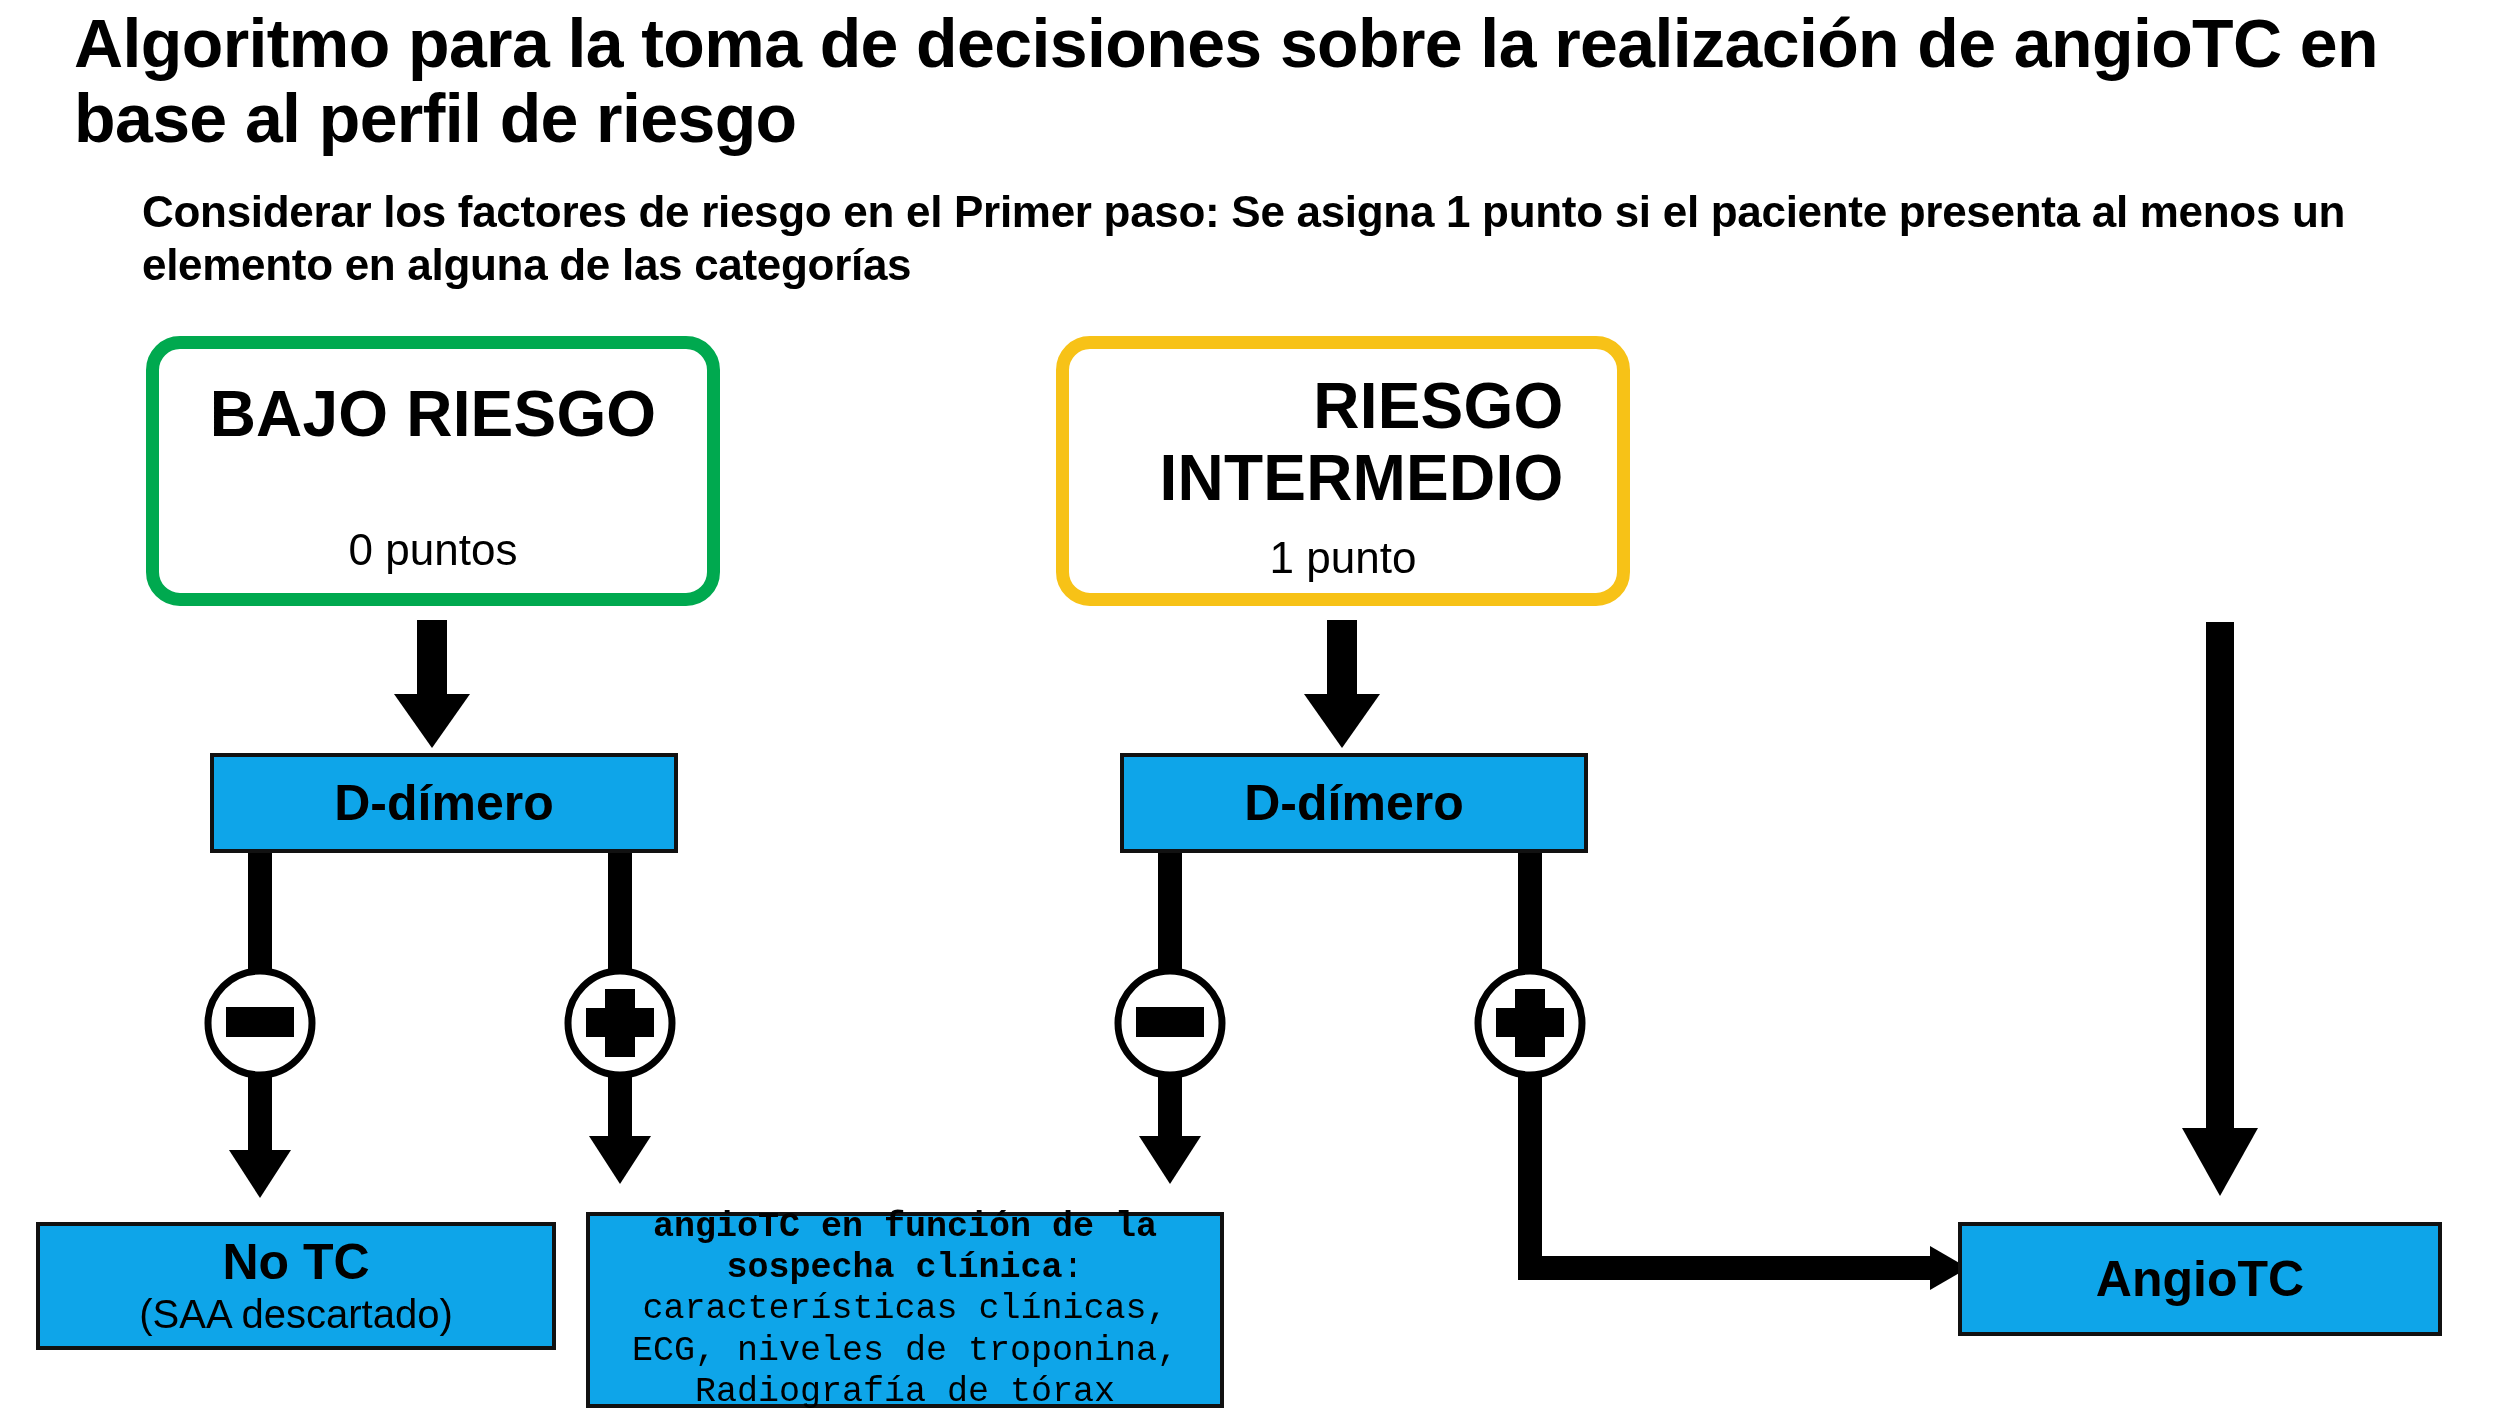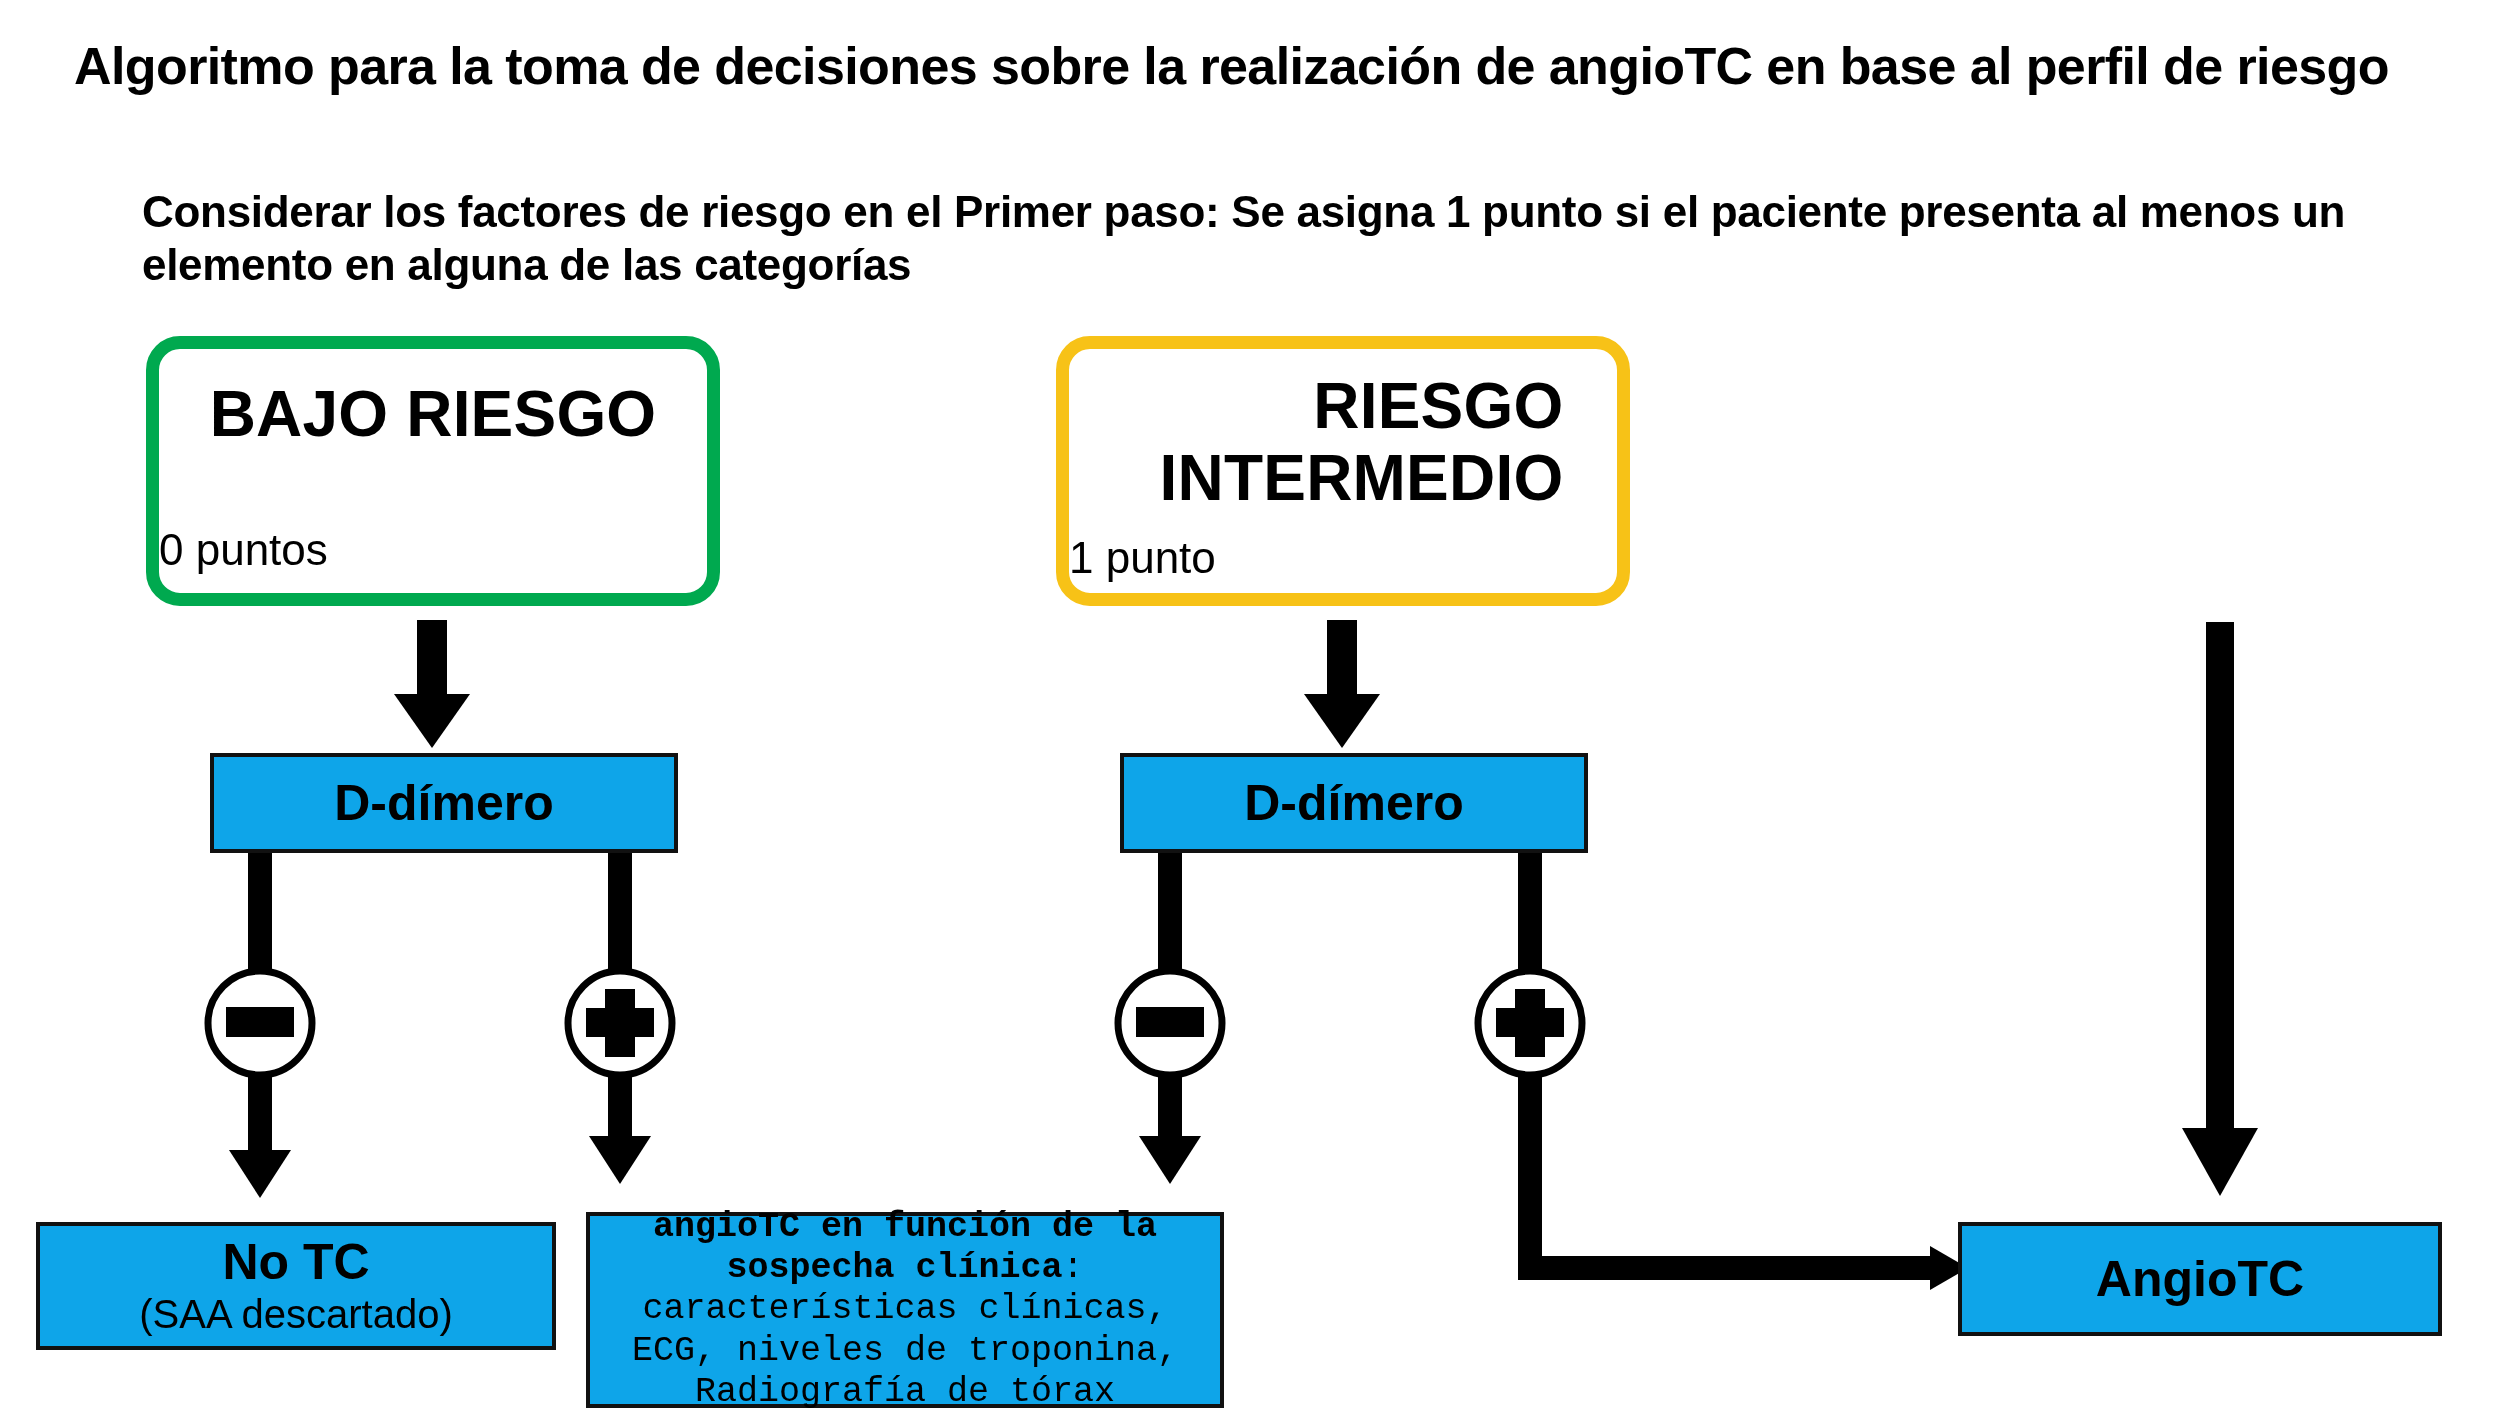--- a/index.html
+++ b/index.html
@@ -26,26 +26,25 @@
     position: absolute;
     left: 0;
     top: 0;
     width: 2508px;
   }
   .title {
     position: absolute;
     left: 74px;
     top: 6px;
     width: 2330px;
-    font-size: 52px;
+    font-size: 68px;
     font-weight: bold;
     line-height: 1.10;
     letter-spacing: -0.6px;
     white-space: pre-wrap;
-    margin-top: 32px;
   }
   .subtitle {
     position: absolute;
     left: 142px;
     top: 186px;
     width: 2330px;
     font-size: 44px;
     font-weight: bold;
     line-height: 1.20;
     letter-spacing: -0.3px;
@@ -73,21 +72,21 @@
     line-height: 1.12;
     text-align: right;
     letter-spacing: 0.2px;
     margin-top: 30px;
     white-space: pre-line;
   }
   .risk-card.interm .risk-name { margin-top: 22px; }
   .risk-points {
     font-size: 44px;
     font-weight: normal;
-    text-align: left;
+    text-align: center;
     position: absolute;
     left: 0; right: 0;
     bottom: 18px;
   }
   .risk-card.interm .risk-points { bottom: 10px; }
 
   
   .box {
     position: absolute;
     box-sizing: border-box;

